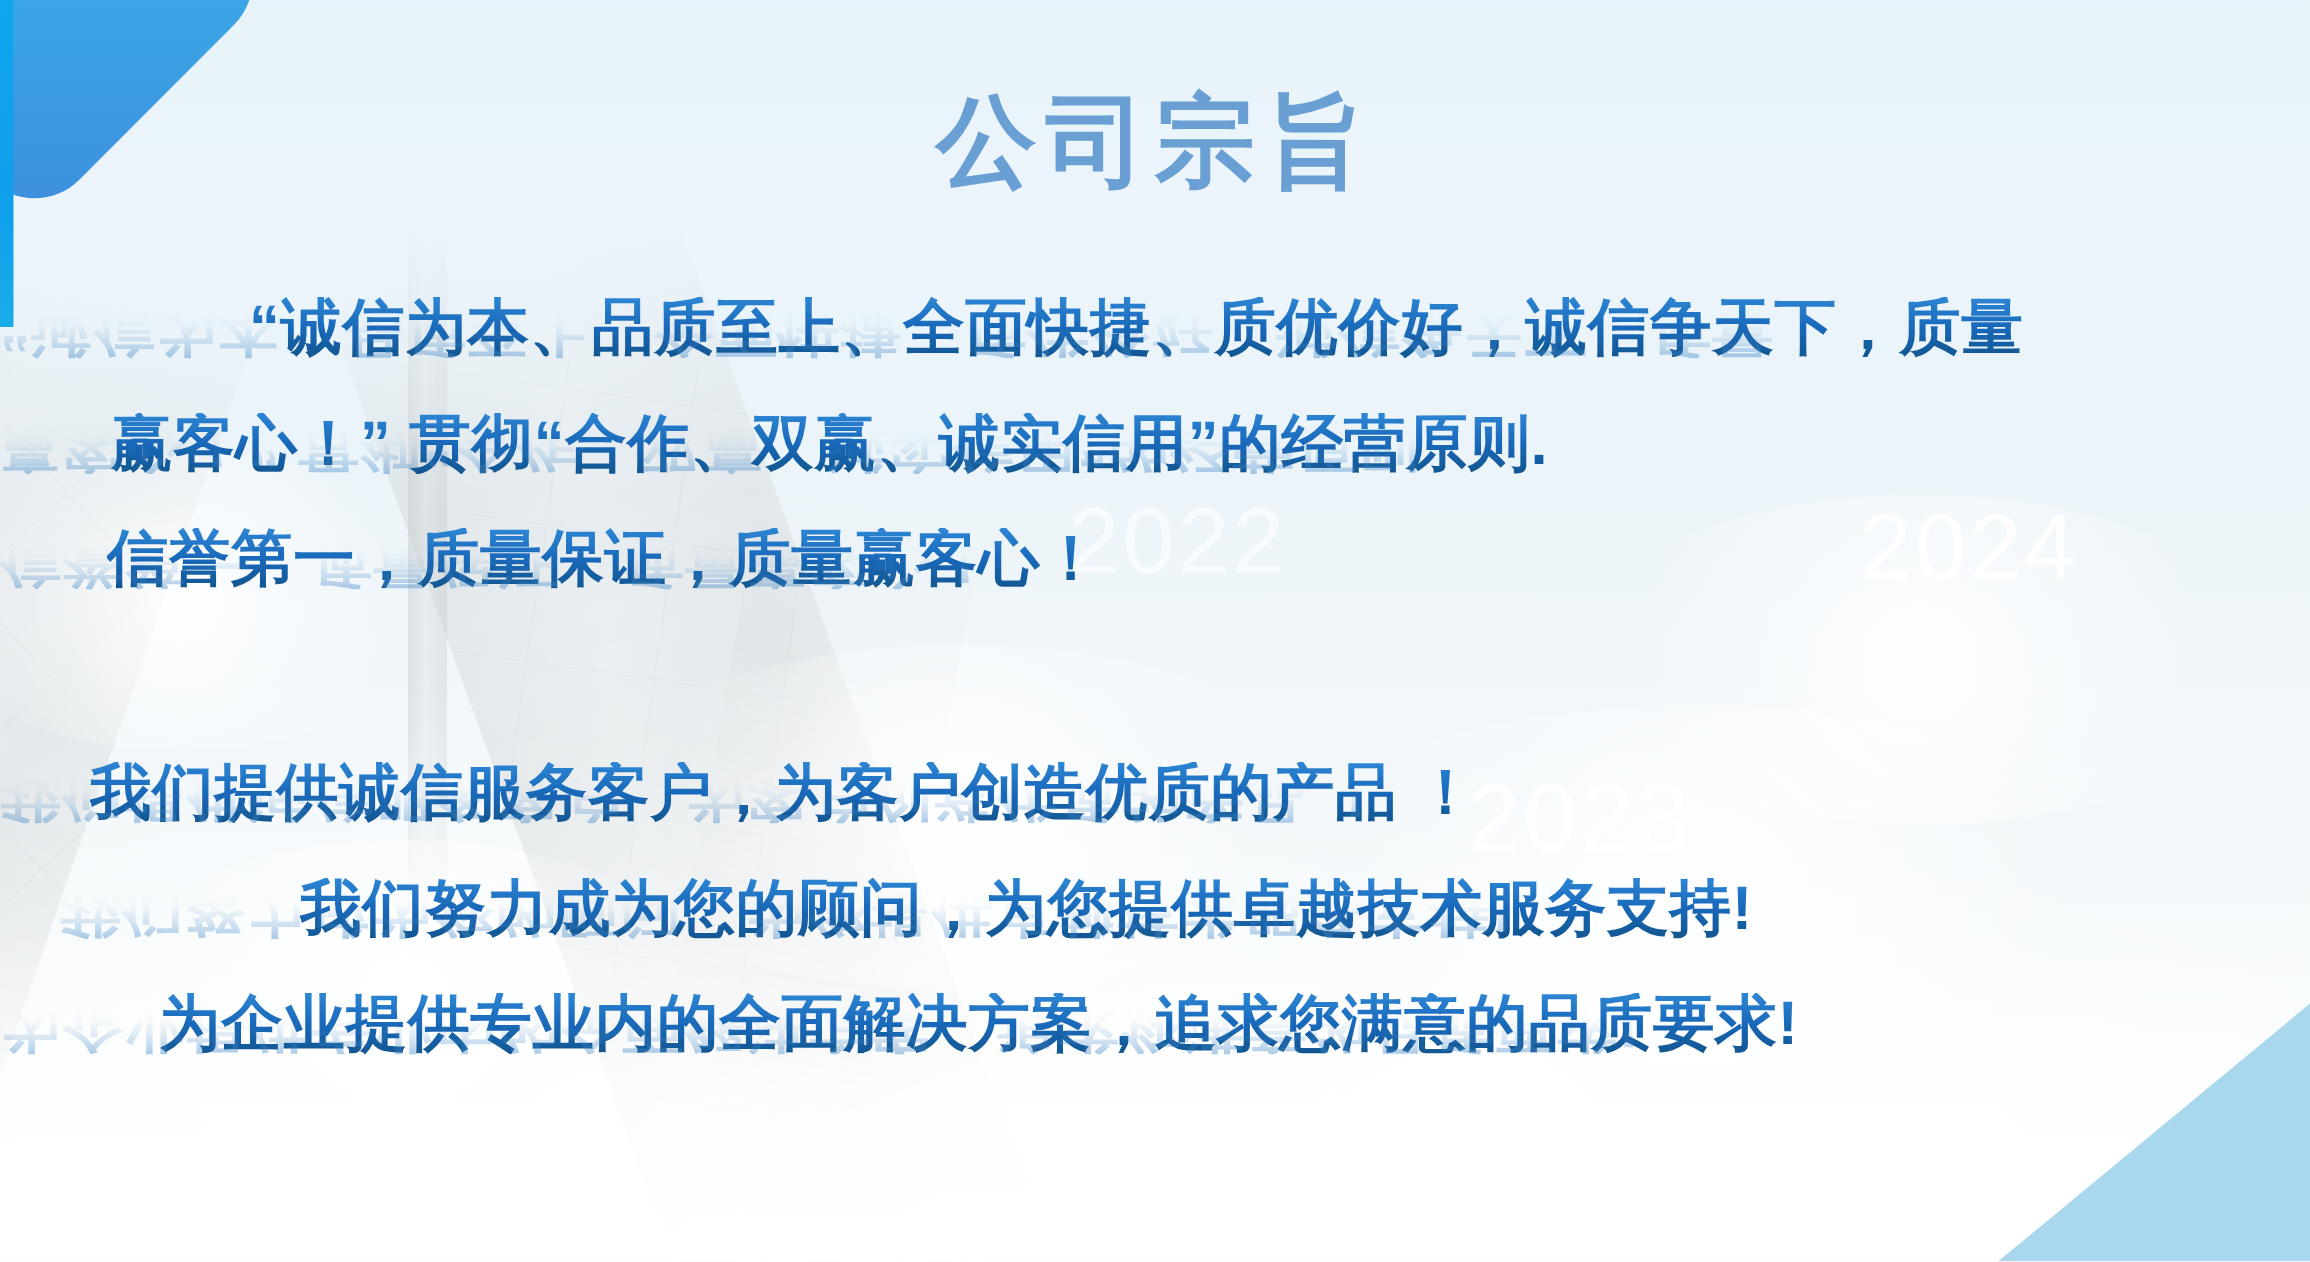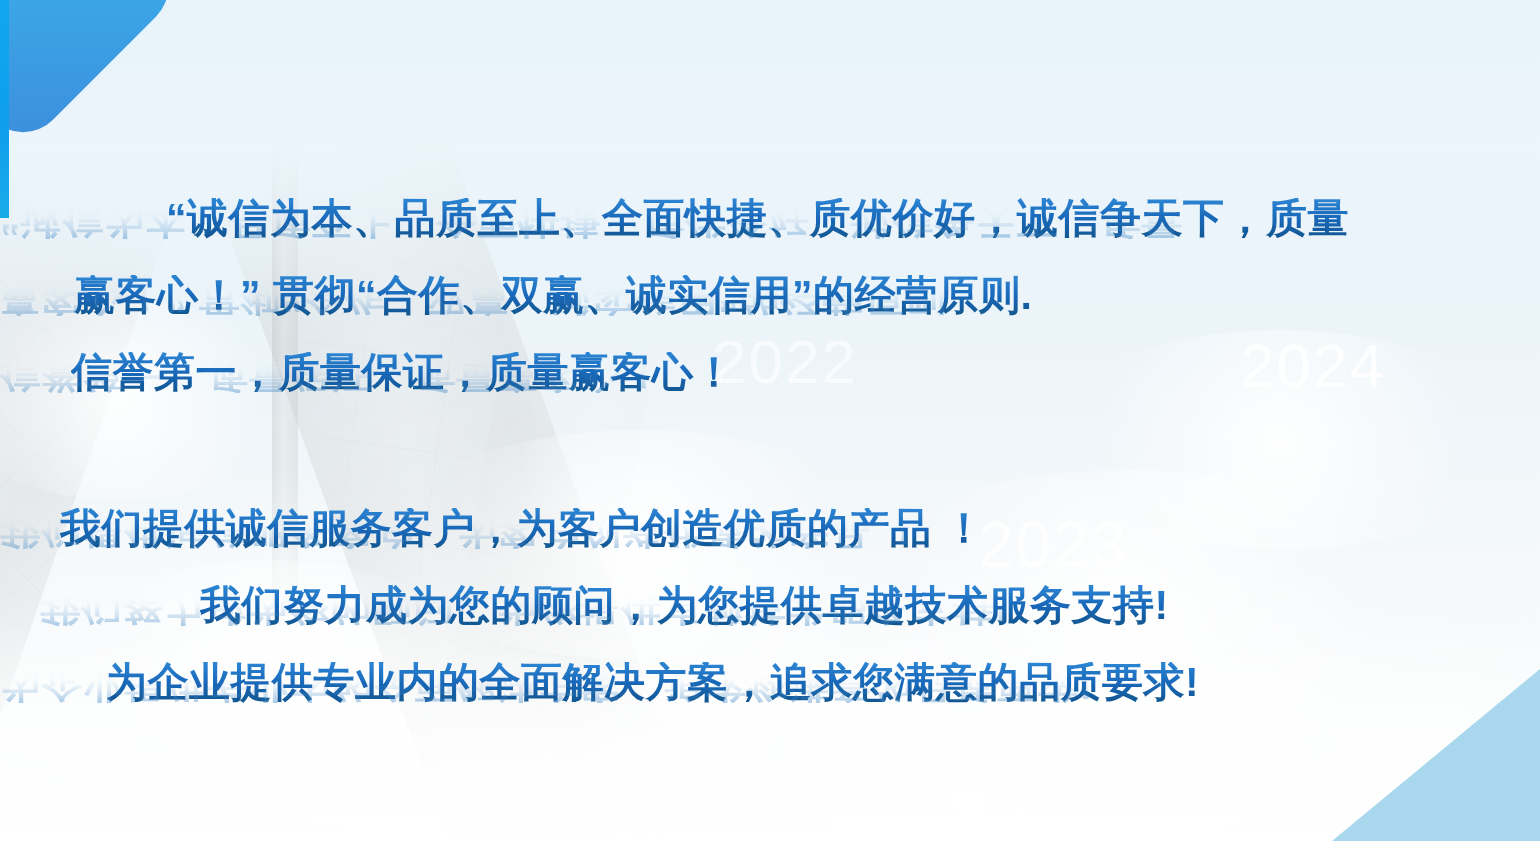--- a/index.html
+++ b/index.html
@@ -230,20 +230,21 @@
   <div class="year-wm year-2022">2022</div>
   <div class="year-wm year-2024">2024</div>
   <div class="year-wm year-2023">2023</div>
 
   <div class="corner-tl"></div>
   <div class="corner-tl-edge"></div>
   <div class="corner-br"></div>
 
   <div id="content">
 
+    <div class="slide-title">公司宗旨</div>
 
     <div class="para" id="para-1">
       <div class="line l0">
         <span class="txt">“诚信为本、品质至上、全面快捷、质优价好，诚信争天下，质量</span>
         <span class="reflection">“诚信为本、品质至上、全面快捷、质优价好，诚信争天下，质量</span>
       </div>
       <div class="line l1">
         <span class="txt">赢客心！” 贯彻“合作、双赢、诚实信用”的经营原则.</span>
         <span class="reflection">赢客心！” 贯彻“合作、双赢、诚实信用”的经营原则.</span>
       </div>

